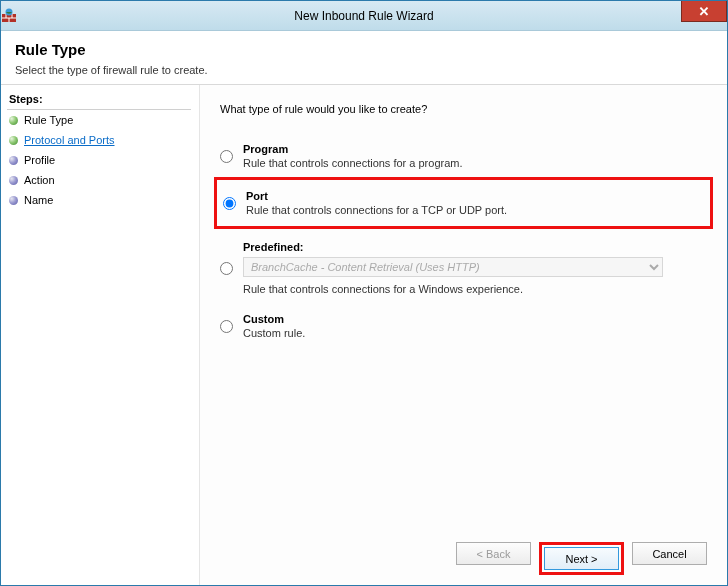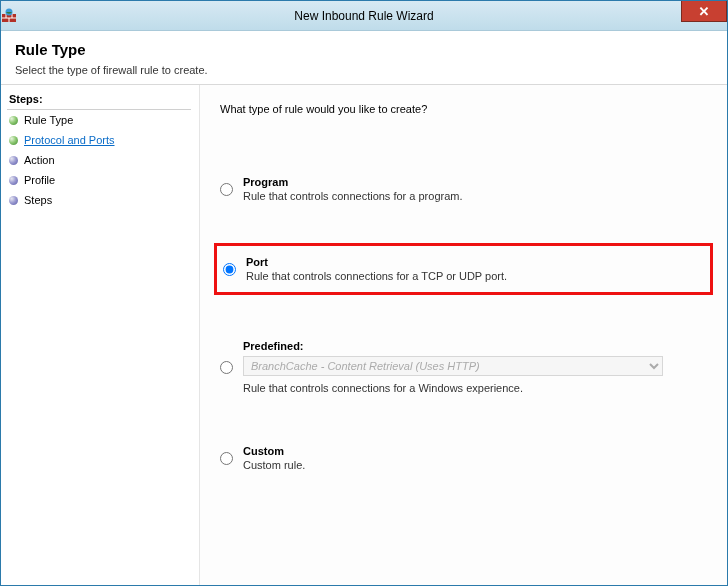--- a/index.html
+++ b/index.html
@@ -107,21 +107,20 @@
     background: radial-gradient(circle at 30% 30%, #e7e7f2, #9c9cd1 45%, #5a5aa8 100%);
   }
   .content {
     flex: 1;
     background: #fdfdfd;
     border-left: 1px solid #e5e5e5;
     padding: 18px 20px 10px 20px;
     position: relative;
     display: flex;
     flex-direction: column;
-    gap: 33px;
   }
   .prompt {
     font-size: 11px;
     margin-bottom: 22px;
   }
   .opt {
     display: flex;
     gap: 10px;
     padding: 6px 0 12px 0;
   }
@@ -224,29 +223,29 @@
       <div class="step">
         <span class="bullet"></span>
         <span>Rule Type</span>
       </div>
       <div class="step active">
         <span class="bullet"></span>
         <span>Protocol and Ports</span>
       </div>
       <div class="step">
         <span class="bullet dim"></span>
+        <span>Profile</span>
+      </div>
+      <div class="step">
+        <span class="bullet dim"></span>
         <span>Action</span>
       </div>
       <div class="step">
         <span class="bullet dim"></span>
-        <span>Profile</span>
-      </div>
-      <div class="step">
-        <span class="bullet dim"></span>
-        <span>Steps</span>
+        <span>Name</span>
       </div>
     </div>
 
     <div class="content">
       <div class="prompt">What type of rule would you like to create?</div>
 
       <div class="opt">
         <input type="radio" name="ruletype" style="">
         <div class="opt-body">
           <div class="opt-title">Program</div>
@@ -276,16 +275,23 @@
       </div>
 
       <div class="opt">
         <input type="radio" name="ruletype" style="">
         <div class="opt-body">
           <div class="opt-title">Custom</div>
           <div class="opt-desc">Custom rule.</div>
         </div>
       </div>
 
+      <div class="footer">
+        <button class="win" disabled="">&lt; Back</button>
+        <span class="highlight-box">
+          <button class="win default">Next &gt;</button>
+        </span>
+        <button class="win">Cancel</button>
+      </div>
     </div>
 
   </div>
 </div>
 
 </body></html>

